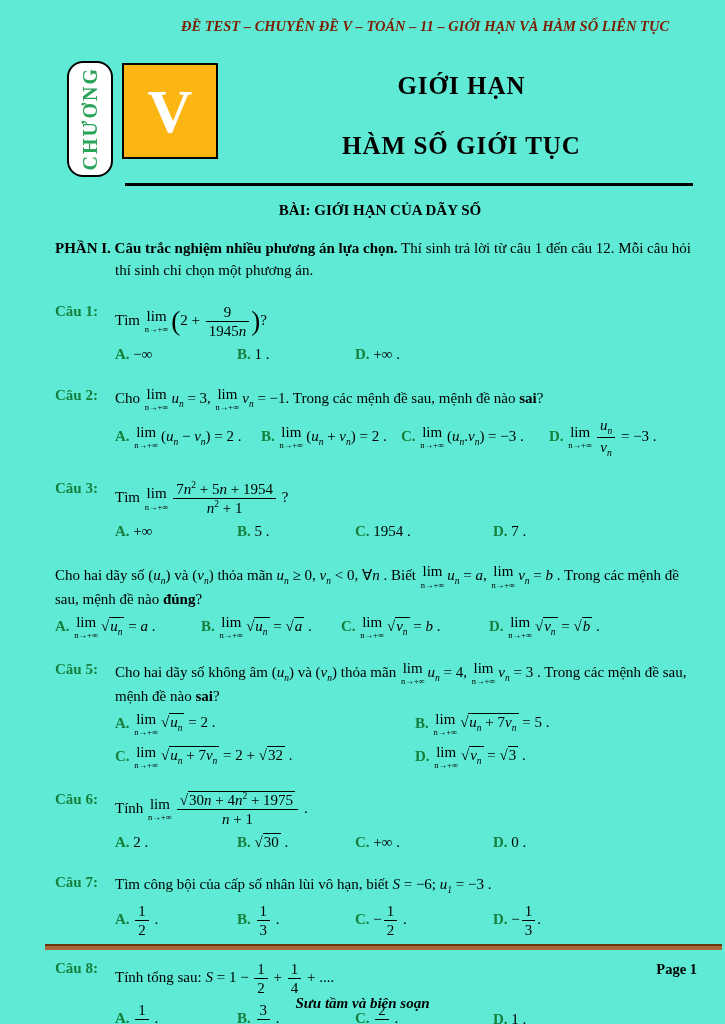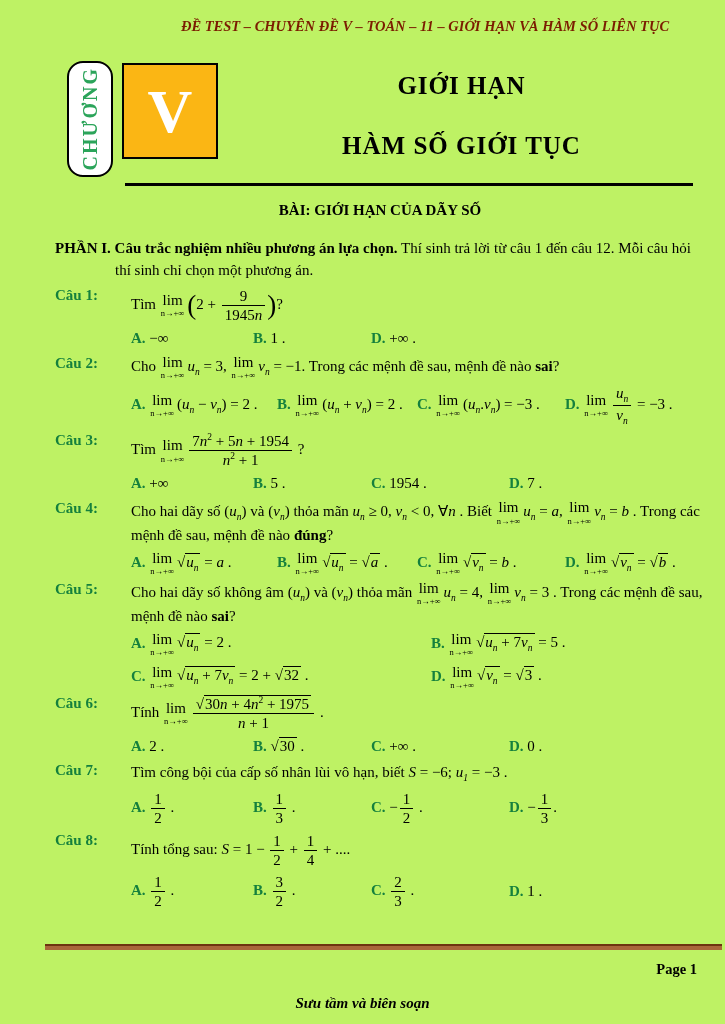--- a/index.html
+++ b/index.html
@@ -6,21 +6,21 @@
     --accent-green:#15803d;
     --chapter-green:#2ba45a;
     --header-maroon:#7b1d00;
     --chapter-yellow:#FBB614;
     --footer-brown-dark:#6d3410;
     --footer-brown-light:#a9663a;
   }
   *{box-sizing:border-box;}
   body{margin:0;background:#e8e8e8;}
   .page{
-    width:725px;height:1024px;margin:0 auto;background:#bef264;
+    width:725px;height:1024px;margin:0 auto;background:#5eead4;
     font-family:"Liberation Serif",serif;font-size:15px;color:#000;
     position:relative;overflow:hidden;
     padding:14px 20px 0 55px;
   }
   
   .doc-header{
     margin:4px 0 24px 90px;text-align:center;
     font-weight:700;font-style:italic;font-size:14.5px;
     color:var(--header-maroon);
   }
@@ -41,21 +41,21 @@
   }
   .vbox span{color:#fff;font-size:62px;font-weight:700;line-height:1;}
   .ch-titles{flex:1;display:flex;flex-direction:column;justify-content:center;align-items:center;gap:32px;padding-bottom:4px;}
   .ch-titles div{font-size:25px;font-weight:700;letter-spacing:1px;}
   .ch-line{height:3px;background:#000;margin:6px 12px 0 70px;}
   
   .lesson{text-align:center;font-weight:700;margin-top:14px;line-height:1.45;}
   
   .part1{margin-top:15px;padding-left:60px;text-indent:-60px;line-height:1.5;}
   
-  .q{display:flex;margin-top:5px;gap:16px;}
+  .q{display:flex;margin-top:21px;}
   .q-label{flex:0 0 60px;font-weight:700;color:var(--accent-green);}
   .q-body{flex:1;line-height:1.45;}
   .opts{display:grid;margin-top:4px;align-items:center;}
   .g4{grid-template-columns:122px 118px 138px 1fr;}
   .g4w{grid-template-columns:146px 140px 148px 1fr;}
   .g2{grid-template-columns:300px 1fr;row-gap:8px;}
   .ok{color:var(--accent-green);font-weight:700;}
   
   .ml{display:inline-flex;flex-direction:column;align-items:center;vertical-align:middle;line-height:1;margin:0 3px 0 1px;}
   .ml .mw{font-size:15px;}
@@ -169,21 +169,20 @@
       <div class="opts g4">
         <span><b class="ok">A.</b> <span>+∞</span></span>
         <span><b class="ok">B.</b> <span>5 .</span></span>
         <span><b class="ok">C.</b> <span>1954 .</span></span>
         <span><b class="ok">D.</b> <span>7 .</span></span>
       </div>
     </div>
   </div>
 
   <div class="q">
-    <div class="q-label">Câu 4:</div>
     <div class="q-body">
       <div class="q-stem">Cho hai dãy số (<i>u</i><sub>n</sub>) và (<i>v</i><sub>n</sub>) thỏa mãn <i>u</i><sub>n</sub> ≥ 0, <i>v</i><sub>n</sub> &lt; 0, ∀<i>n</i> . Biết <span class="ml">
             <span class="mw">lim</span>
             <span class="ms">n→+∞</span>
           </span><i>u</i><sub>n</sub> = <i>a</i>, <span class="ml">
             <span class="mw">lim</span>
             <span class="ms">n→+∞</span>
           </span><i>v</i><sub>n</sub> = <i>b</i> . Trong các mệnh đề sau, mệnh đề nào <b>đúng</b>?</div>
       <div class="opts g4w">
         <span><b class="ok">A.</b> <span><span class="ml">

